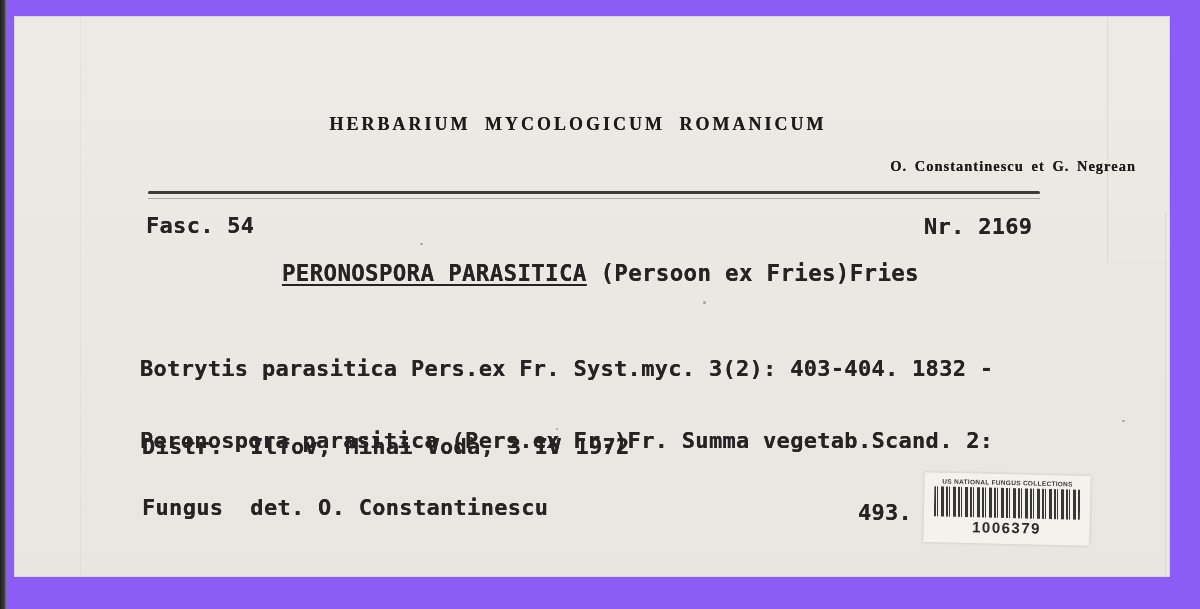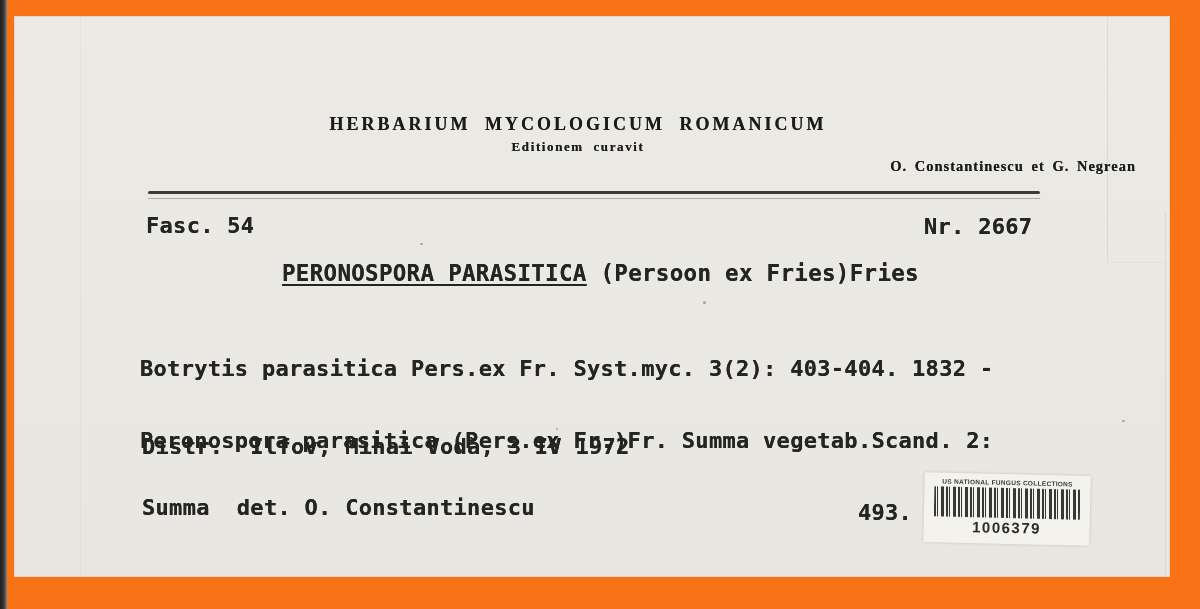--- a/index.html
+++ b/index.html
@@ -1,18 +1,18 @@
 <!DOCTYPE html>
 <html><head>
 <meta charset="utf-8">
 <style>
   html,body{margin:0;padding:0;background:#9a9a96;}
   #stage{
     position:relative;width:1200px;height:609px;overflow:hidden;
-    background:#f97316;
+    background:#8b5cf6;
     font-family:"Liberation Sans",sans-serif;
   }
   
   .left-strip{position:absolute;left:0;top:0;width:7px;height:609px;
     background:linear-gradient(90deg,#1d1d1d 0%,#3c3c3c 60%,#8a8a86 100%);}
   
   .sheet{position:absolute;left:14px;top:16px;width:1156px;height:561px;
     background:linear-gradient(180deg,#eceae5 0%,#e9e8e3 55%,#e7e6e1 100%);
     border:1px solid rgba(0,0,0,0.07);box-sizing:border-box;}
   
@@ -74,42 +74,41 @@
   <div class="crease v" style="left:1170px;top:17px;height:196px;"></div>
   <div class="crease v" style="left:1165px;top:212px;height:365px;"></div>
   <div class="crease h" style="left:1107px;top:262px;width:58px;opacity:0.5;"></div>
 
   <div class="speck" style="left:420px;top:243px;width:3px;height:2px;"></div>
   <div class="speck" style="left:703px;top:301px;width:3px;height:3px;"></div>
   <div class="speck" style="left:556px;top:428px;width:2px;height:2px;"></div>
   <div class="speck" style="left:1122px;top:420px;width:3px;height:2px;"></div>
 
   <div class="printed hdr1">HERBARIUM MYCOLOGICUM ROMANICUM</div>
-  <div class="printed hdr2">Editionem  curavit</div>
   <div class="printed hdr3">O. Constantinescu et G. Negrean</div>
   <div class="rule top"></div>
   <div class="rule bot"></div>
 
   <div class="tw fasc">Fasc. 54</div>
-  <div class="tw nr">Nr. 2667</div>
+  <div class="tw nr">Nr. 2169</div>
 
   <div class="tw title"><span class="u">PERONOSPORA PARASITICA</span><span> (Persoon ex Fries)Fries</span></div>
 
   <div class="tw syn">
     <div>Botrytis parasitica Pers.ex Fr. Syst.myc. 3(2): 403-404. 1832 -</div>
     <div>Peronospora parasitica (Pers.ex Fr.)Fr. Summa vegetab.Scand. 2:</div>
     <div>493. 1849.</div>
   </div>
 
   <div class="tw matrix">
     <div>Distr.  Ilfov, Mihai Vodă, 3 IV 1972</div>
   </div>
 
   <div class="tw coll">
-    <div>Summa  det. O. Constantinescu</div>
+    <div>Fungus  det. O. Constantinescu</div>
   </div>
 
   <div class="barcode-label">
     <div class="bc-inst">US NATIONAL FUNGUS COLLECTIONS</div>
     <div class="bc-bars"></div>
     <div class="bc-num">1006379</div>
   </div>
 
 </div>
 

